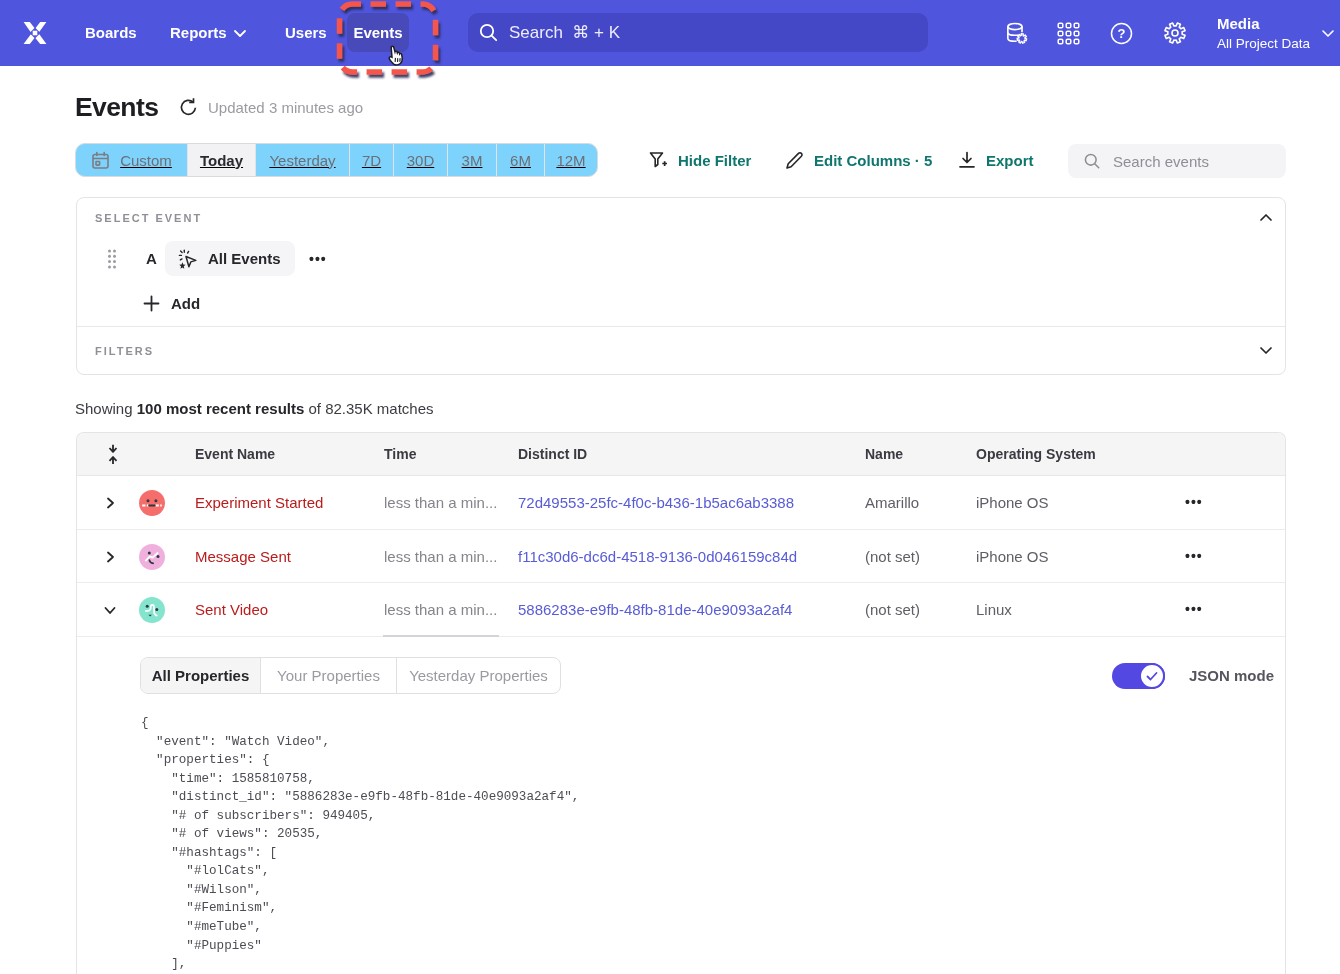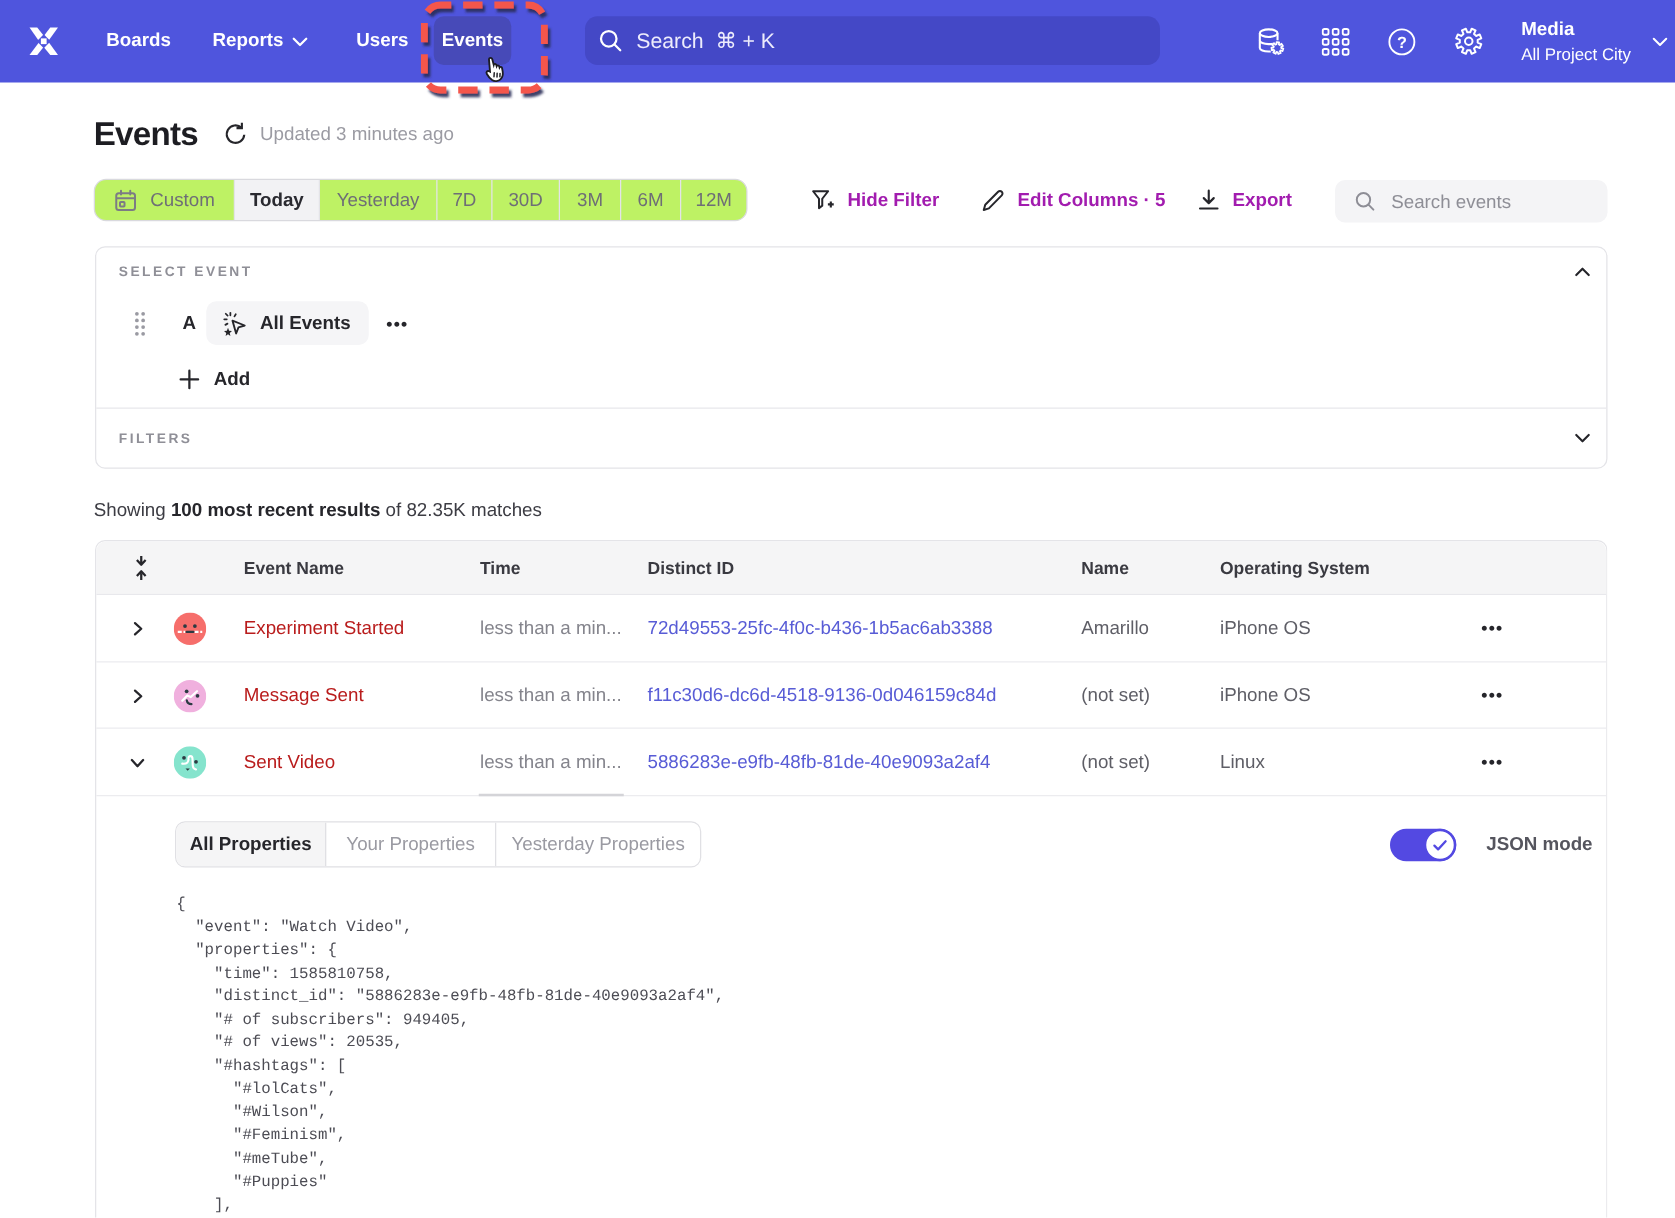--- a/index.html
+++ b/index.html
@@ -10,26 +10,26 @@
   .nav { position:absolute; top:0; left:0; width:1340px; height:66px; background:#4f55dd; }
   .nav .navlink { position:absolute; top:0; height:66px; line-height:66px; color:#fff; font-size:15px; font-weight:700; }
   .searchpill { position:absolute; left:468px; top:13px; width:460px; height:39px; background:#4448c6; border-radius:10px; color:#eceafc; font-size:17px; }
   .eventsbtn { position:absolute; left:347px; top:13px; width:62px; height:39px; background:#474ab8; border-radius:8px; text-align:center; line-height:39px; color:#fff; font-size:15px; font-weight:700; }
 
   
   h1 { position:absolute; left:75px; top:92px; font-size:26.5px; font-weight:700; color:#1d1d22; letter-spacing:-0.6px; }
   .updated { position:absolute; left:208px; top:99px; font-size:15px; color:#9b9ba3; }
 
   
-  .seg { position:absolute; left:75px; top:143px; height:34px; display:flex; border:1px solid #d9d9de; border-radius:10px; background:#bef264; overflow:hidden; }
+  .seg { position:absolute; left:75px; top:143px; height:34px; display:flex; border:1px solid #d9d9de; border-radius:10px; background:#7dd3fc; overflow:hidden;text-decoration:underline; }
   .seg .item { display:flex; align-items:center; justify-content:center; font-size:15px; color:#6e6e76; border-right:1px solid #e3e3e7; }
   .seg .item:last-child { border-right:none; }
   .seg .sel { background:#f2f2f4; color:#2a2a30; font-weight:700; }
 
-  .toolbtn { position:absolute; top:142px; height:36px; display:flex; align-items:center; font-size:15px; font-weight:700; color:#a21caf; }
+  .toolbtn { position:absolute; top:142px; height:36px; display:flex; align-items:center; font-size:15px; font-weight:700; color:#0f766e; }
   .searchevents { position:absolute; left:1068px; top:144px; width:218px; height:34px; background:#f4f4f6; border-radius:8px; display:flex; align-items:center; color:#8e8e96; font-size:15px; }
 
   
   .card1 { position:absolute; left:76px; top:197px; width:1210px; height:178px; border:1px solid #e4e4e8; border-radius:8px; background:#fff; }
   .panel-label { font-size:11px; font-weight:700; letter-spacing:2px; color:#8f8f97; }
 
   .chip { position:absolute; left:88px; top:43px; height:35px; background:#f5f5f7; border-radius:8px; display:flex; align-items:center; padding:0 14px 0 11px; font-size:15px; font-weight:700; color:#26262b;justify-content:flex-end; }
 
   
   .showing { position:absolute; left:75px; top:400px; font-size:15px; color:#3c3c43; }
@@ -109,21 +109,21 @@
   </svg>
   <svg class="abs" style="left:1110px;top:22px;" width="23" height="23" viewBox="0 0 23 23" fill="none">
     <circle cx="11.5" cy="11.5" r="10" stroke="#fff" stroke-width="1.5"></circle>
     <text x="11.5" y="16.2" text-anchor="middle" fill="#fff" font-size="13" font-family="Liberation Sans" font-weight="700">?</text>
   </svg>
   <svg class="abs" style="left:1163px;top:21px;" width="24" height="24" viewBox="0 0 24 24" fill="none" stroke="#fff">
     <path d="M22.03 14.33 L20.74 17.45 L17.83 16.22 L17.09 17.09 L16.22 17.83 L17.45 20.74 L14.33 22.03 L13.14 19.11 L12.00 19.20 L10.86 19.11 L9.67 22.03 L6.55 20.74 L7.78 17.83 L6.91 17.09 L6.17 16.22 L3.26 17.45 L1.97 14.33 L4.89 13.14 L4.80 12.00 L4.89 10.86 L1.97 9.67 L3.26 6.55 L6.17 7.78 L6.91 6.91 L7.78 6.17 L6.55 3.26 L9.67 1.97 L10.86 4.89 L12.00 4.80 L13.14 4.89 L14.33 1.97 L17.45 3.26 L16.22 6.17 L17.09 6.91 L17.83 7.78 L20.74 6.55 L22.03 9.67 L19.11 10.86 L19.20 12.00 L19.11 13.14 Z" stroke-width="1.6" stroke-linejoin="round"></path>
     <circle cx="12" cy="12" r="3" stroke-width="1.6"></circle>
   </svg>
   <div class="abs" style="left:1217px;top:15px;color:#fff;font-size:15px;font-weight:700;">Media</div>
-  <div class="abs" style="left:1217px;top:36px;color:#fff;font-size:13.5px;">All Project City</div>
+  <div class="abs" style="left:1217px;top:36px;color:#fff;font-size:13.5px;">All Project Data</div>
   <svg class="abs" style="left:1321px;top:29px;" width="14" height="9" viewBox="0 0 14 9">
       <path d="M2 2 L7 7 L12 2" stroke="#fff" stroke-width="1.6" fill="none" stroke-linecap="round" stroke-linejoin="round"></path>
     </svg>
 
   <svg class="abs" style="left:328px;top:-6px;" width="120" height="92" viewBox="0 0 120 92">
     <defs>
       <filter id="dsh" x="-20%" y="-20%" width="150%" height="150%">
         <feDropShadow dx="2" dy="3" stdDeviation="0.9" flood-color="#252f56" flood-opacity="0.9"></feDropShadow>
       </filter>
     </defs>

